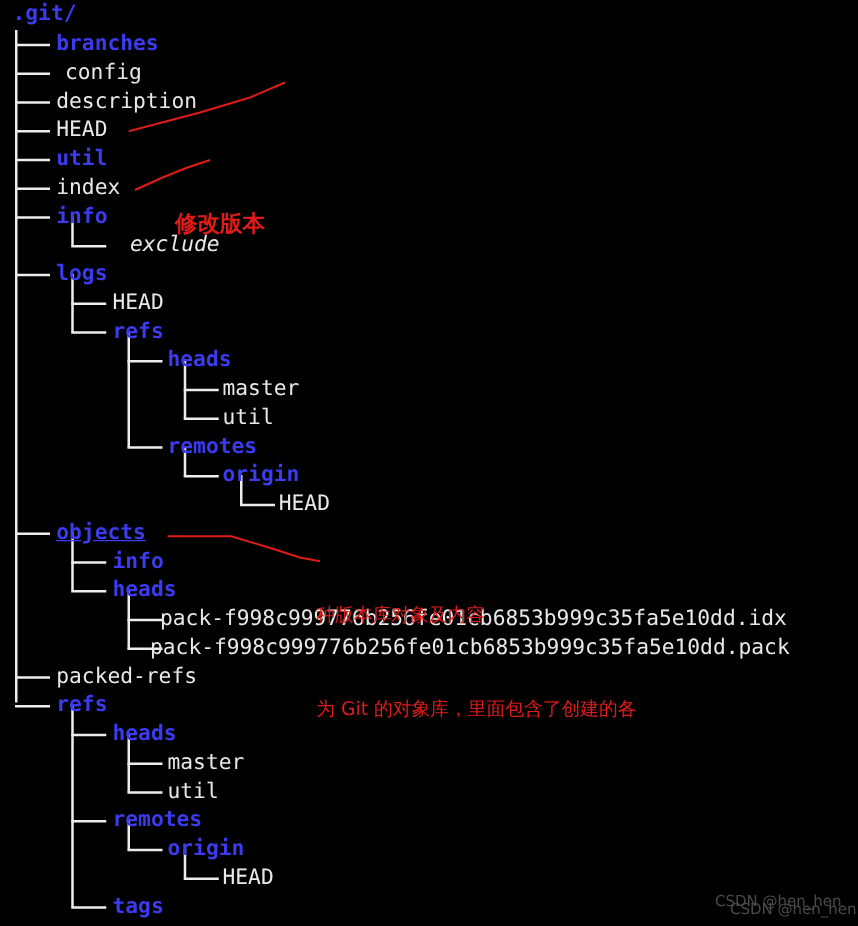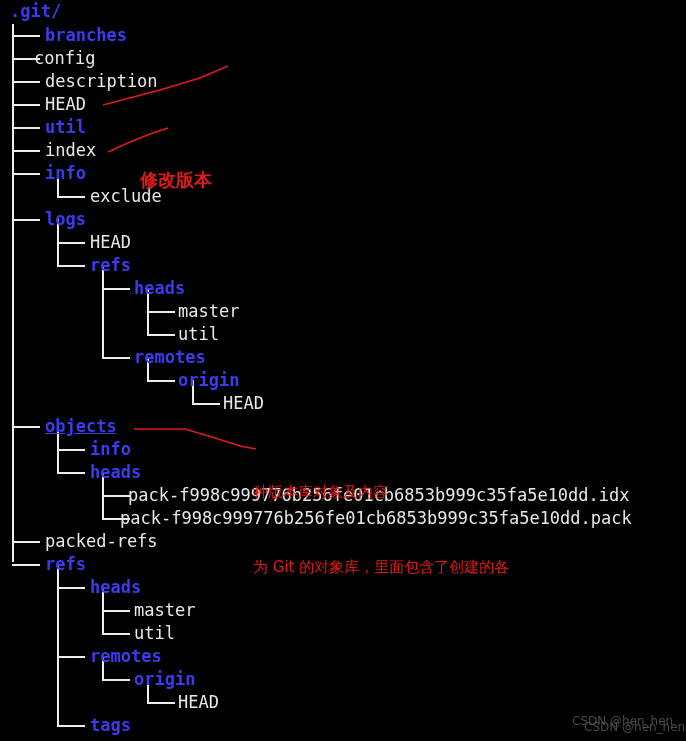--- a/index.html
+++ b/index.html
@@ -160,27 +160,27 @@
 
     <div class="vline" style="left:102px; top:656px; height:24px;"></div>
     <div class="hline" style="left:102px; top:679px; width:28px;"></div>
 
     <div class="vline" style="left:147px; top:679px; height:24px;"></div>
     <div class="hline" style="left:147px; top:702px; width:28px;"></div>
   </div>
 
   <div id="tree-labels">
       <div class="row" style="top: 24px;"><span class="name dir" style="left: 45px;">branches</span></div>
-      <div class="row" style="top: 47px;"><span class="name file" style="left: 34px;">config</span></div>
+      <div class="row" style="top: 47px;"><span class="name file" style="left: 52px;">config</span></div>
       <div class="row" style="top: 70px;"><span class="name file" style="left: 45px;">description</span></div>
       <div class="row" style="top: 93px;"><span class="name file" style="left: 45px;">HEAD</span></div>
       <div class="row" style="top: 116px;"><span class="name dir" style="left: 45px;">util</span></div>
       <div class="row" style="top: 139px;"><span class="name file" style="left: 45px;">index</span></div>
       <div class="row" style="top: 162px;"><span class="name dir" style="left: 45px;">info</span></div>
-      <div class="row" style="top: 185px;"><span class="name file" style="left: 90px;">exclude</span></div>
+      <div class="row" style="top: 185px;"><span class="name file" style="left: 104px; font-style: italic;">exclude</span></div>
       <div class="row" style="top: 208px;"><span class="name dir" style="left: 45px;">logs</span></div>
       <div class="row" style="top: 231px;"><span class="name file" style="left: 90px;">HEAD</span></div>
       <div class="row" style="top: 254px;"><span class="name dir" style="left: 90px;">refs</span></div>
       <div class="row" style="top: 277px;"><span class="name dir" style="left: 134px;">heads</span></div>
       <div class="row" style="top: 300px;"><span class="name file" style="left: 178px;">master</span></div>
       <div class="row" style="top: 323px;"><span class="name file" style="left: 178px;">util</span></div>
       <div class="row" style="top: 346px;"><span class="name dir" style="left: 134px;">remotes</span></div>
       <div class="row" style="top: 369px;"><span class="name dir" style="left: 178px;">origin</span></div>
       <div class="row" style="top: 392px;"><span class="name file" style="left: 223px;">HEAD</span></div>
       <div class="row" style="top: 415px;"><span class="name dir" style="left: 45px; text-decoration: underline;">objects</span></div>

